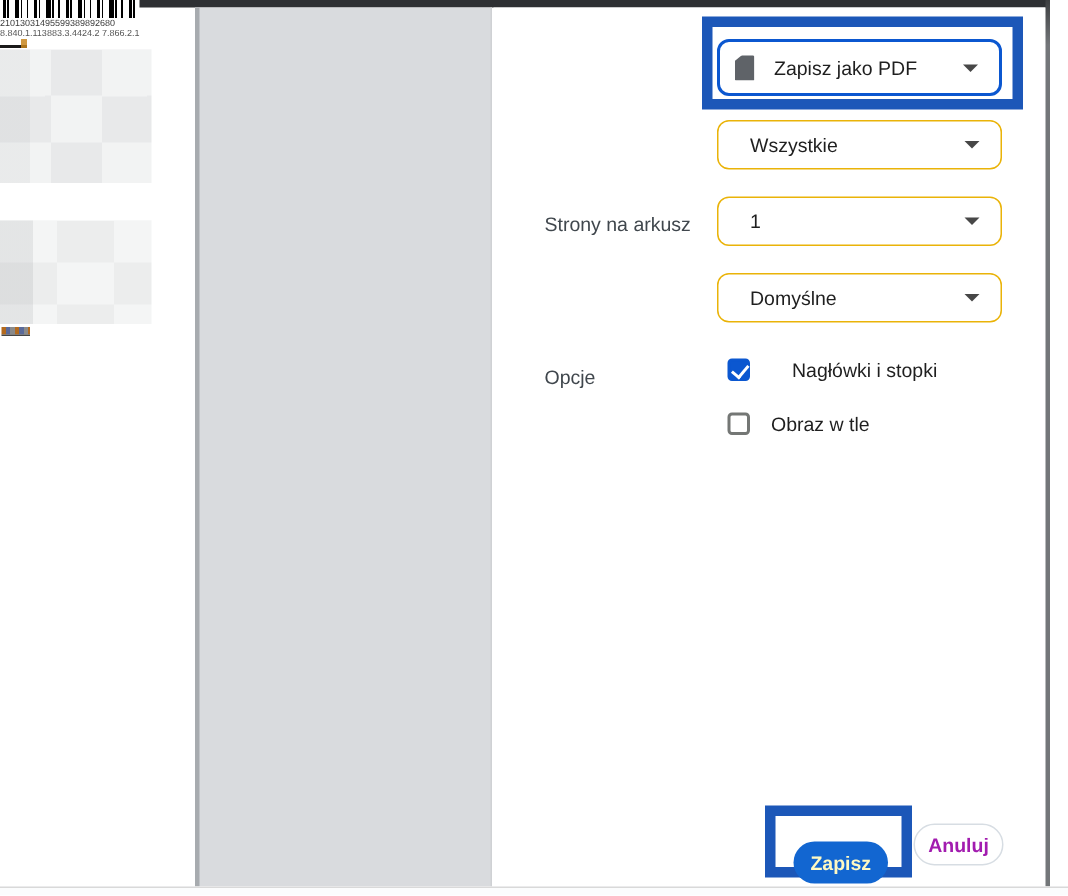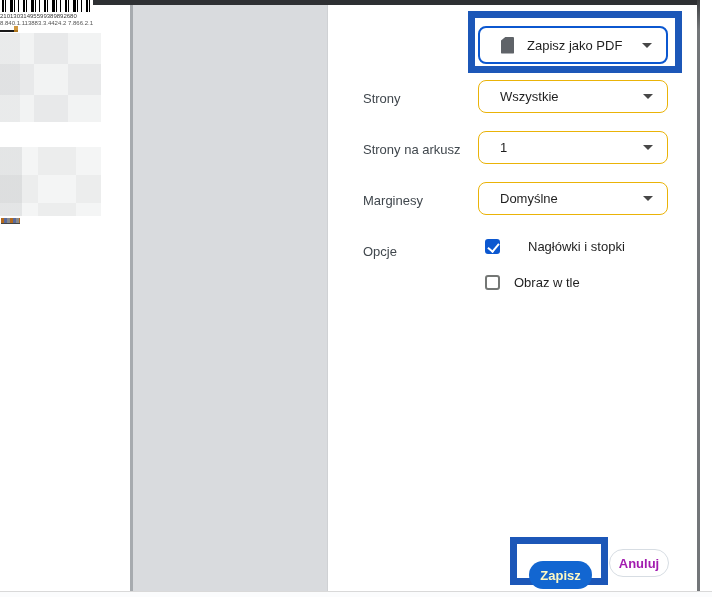--- a/index.html
+++ b/index.html
@@ -51,21 +51,21 @@
   .select { position: absolute; left: 149px; width: 190px; height: 33px; background: #fff;
     border: 1px solid #eab308; border-radius: 8px; display: flex; align-items: center;
     padding: 0 14px 0 21px; cursor: pointer; }
   .select .sel-text { font-size: 13px; color: #1f1f1f; flex: 1; white-space: nowrap; }
   .caret { width: 0; height: 0; border-left: 5px solid transparent; border-right: 5px solid transparent;
     border-top: 5px solid #474747; margin-left: auto; }
 
   
   .hl-box { position: absolute; border: 7px solid #1c57b8; background: #fff; }
   .hl-dest { left: 139px; top: 6px; width: 214px; height: 62px; }
-  .select-dest { left: 149px; top: 21px; height: 38px; border: 2px solid #0b57d0; padding-left: 21px; }
+  .select-dest { left: 149px; top: 21px; height: 38px; border: 2px solid #0b57d0; padding-left: 10px; }
   .pdf-icon { width: 13px; height: 17px; background: #5f6368; margin-right: 13px;
     clip-path: polygon(38% 0, 100% 0, 100% 100%, 0 100%, 0 24%); border-radius: 1px; }
 
   
   .cb-row { position: absolute; left: 156px; display: flex; align-items: center; gap: 14px; cursor: pointer; }
   .cb { width: 15px; height: 15px; border: 2px solid #747775; border-radius: 3px; background: #fff; position: relative; }
   .cb.checked { background: #0b57d0; border-color: #0b57d0; }
   .cb.checked::after { content: ""; position: absolute; left: 3px; top: 0px; width: 5px; height: 9px;
     border-right: 2px solid #fff; border-bottom: 2px solid #fff; transform: rotate(40deg); }
   .cb-label { font-size: 13px; color: #1f1f1f; }
@@ -99,33 +99,31 @@
 
   <div class="dialog">
 
     <div class="hl-box hl-dest"></div>
     <div class="select select-dest">
       <span class="pdf-icon"></span>
       <span class="sel-text">Zapisz jako PDF</span>
       <span class="caret"></span>
     </div>
 
-    <div class="field-label" style="top:84px;">Strony</div>
     <div class="select" style="top:75px;">
       <span class="sel-text">Wszystkie</span>
       <span class="caret"></span>
     </div>
 
     <div class="field-label" style="top:135px;">Strony na arkusz</div>
     <div class="select" style="top:126px;">
       <span class="sel-text">1</span>
       <span class="caret"></span>
     </div>
 
-    <div class="field-label" style="top:186px;">Marginesy</div>
     <div class="select" style="top:177px;">
       <span class="sel-text">Domyślne</span>
       <span class="caret"></span>
     </div>
 
     <div class="field-label" style="top:237px;">Opcje</div>
     <div class="cb-row" style="top:234px;gap:28px;">
       <span class="cb checked"></span>
       <span class="cb-label">Nagłówki i stopki</span>
     </div>

